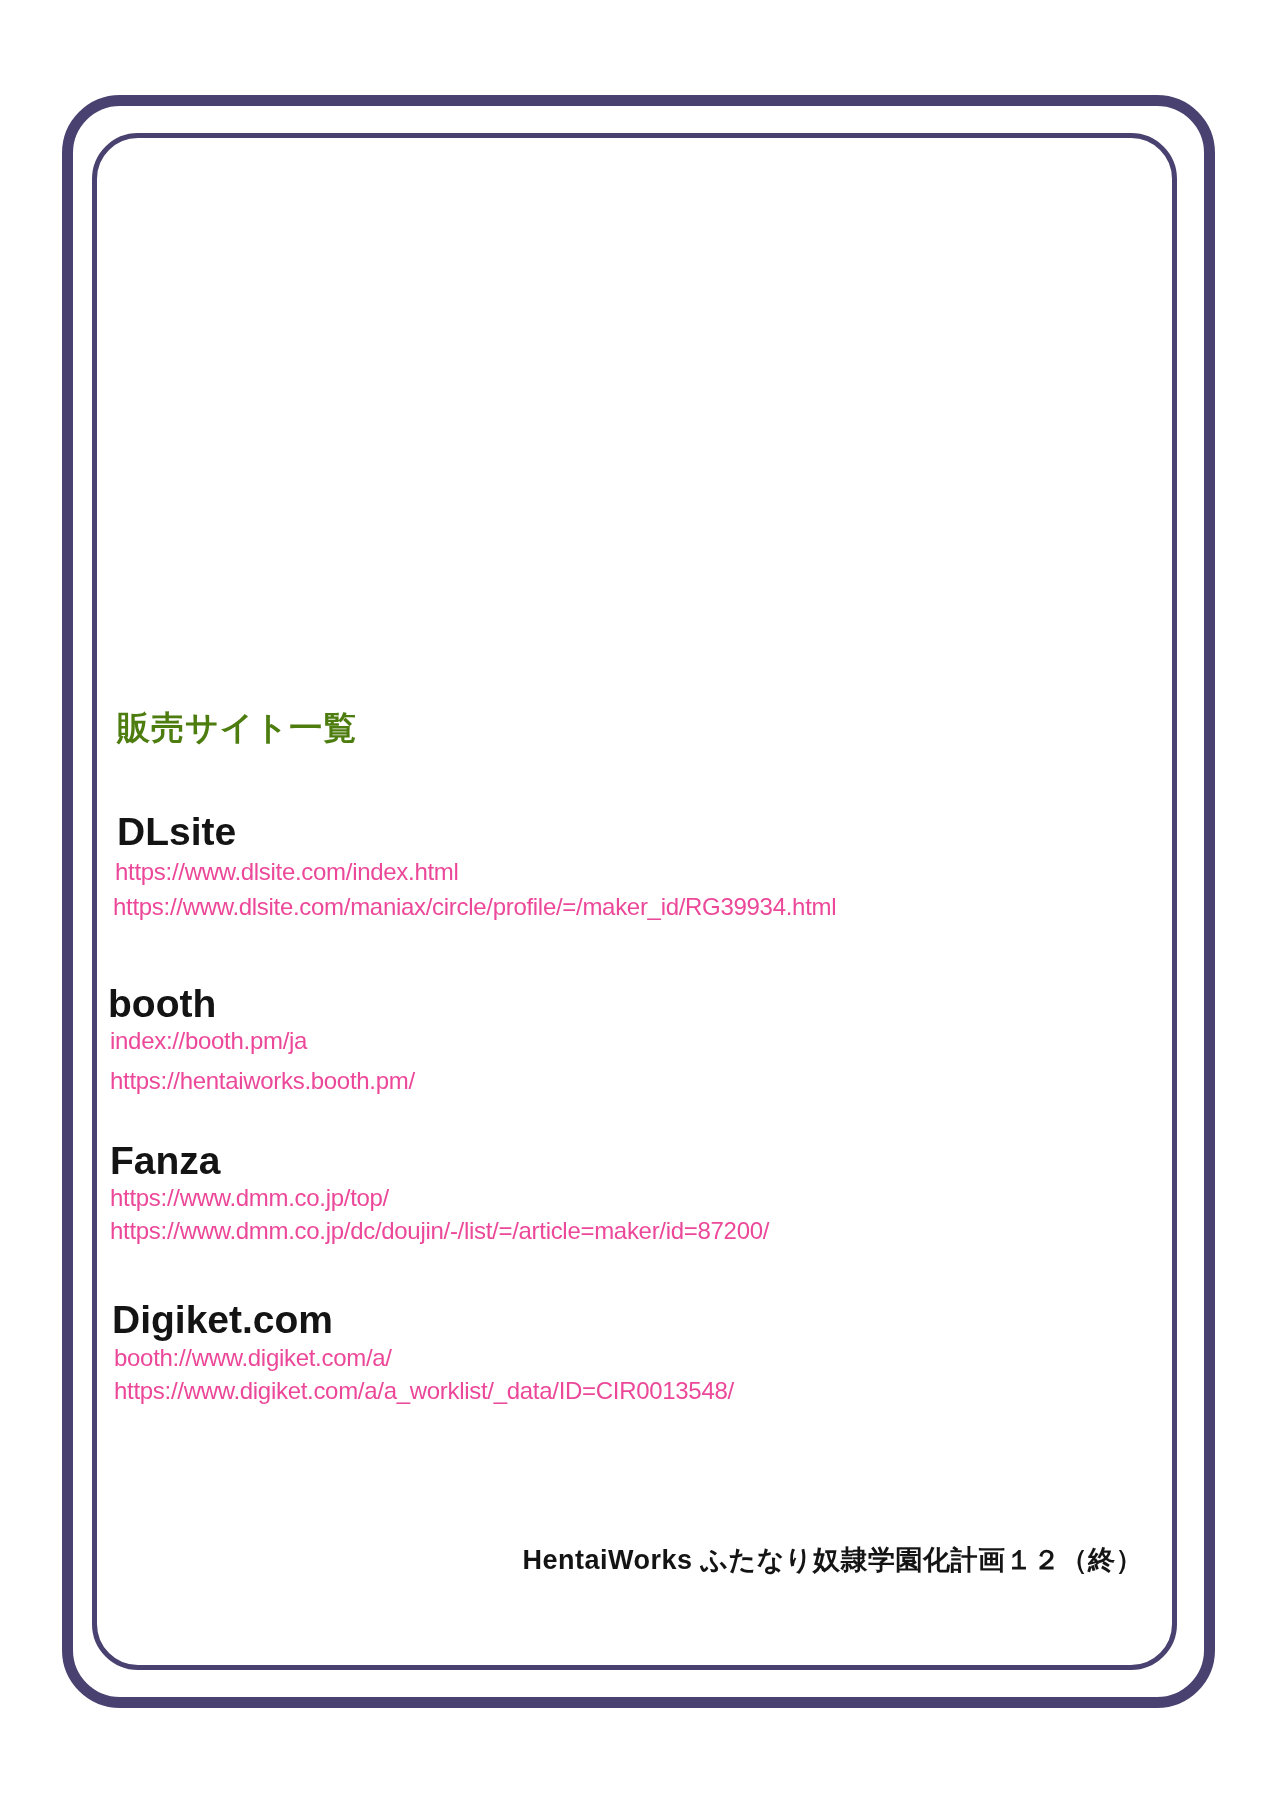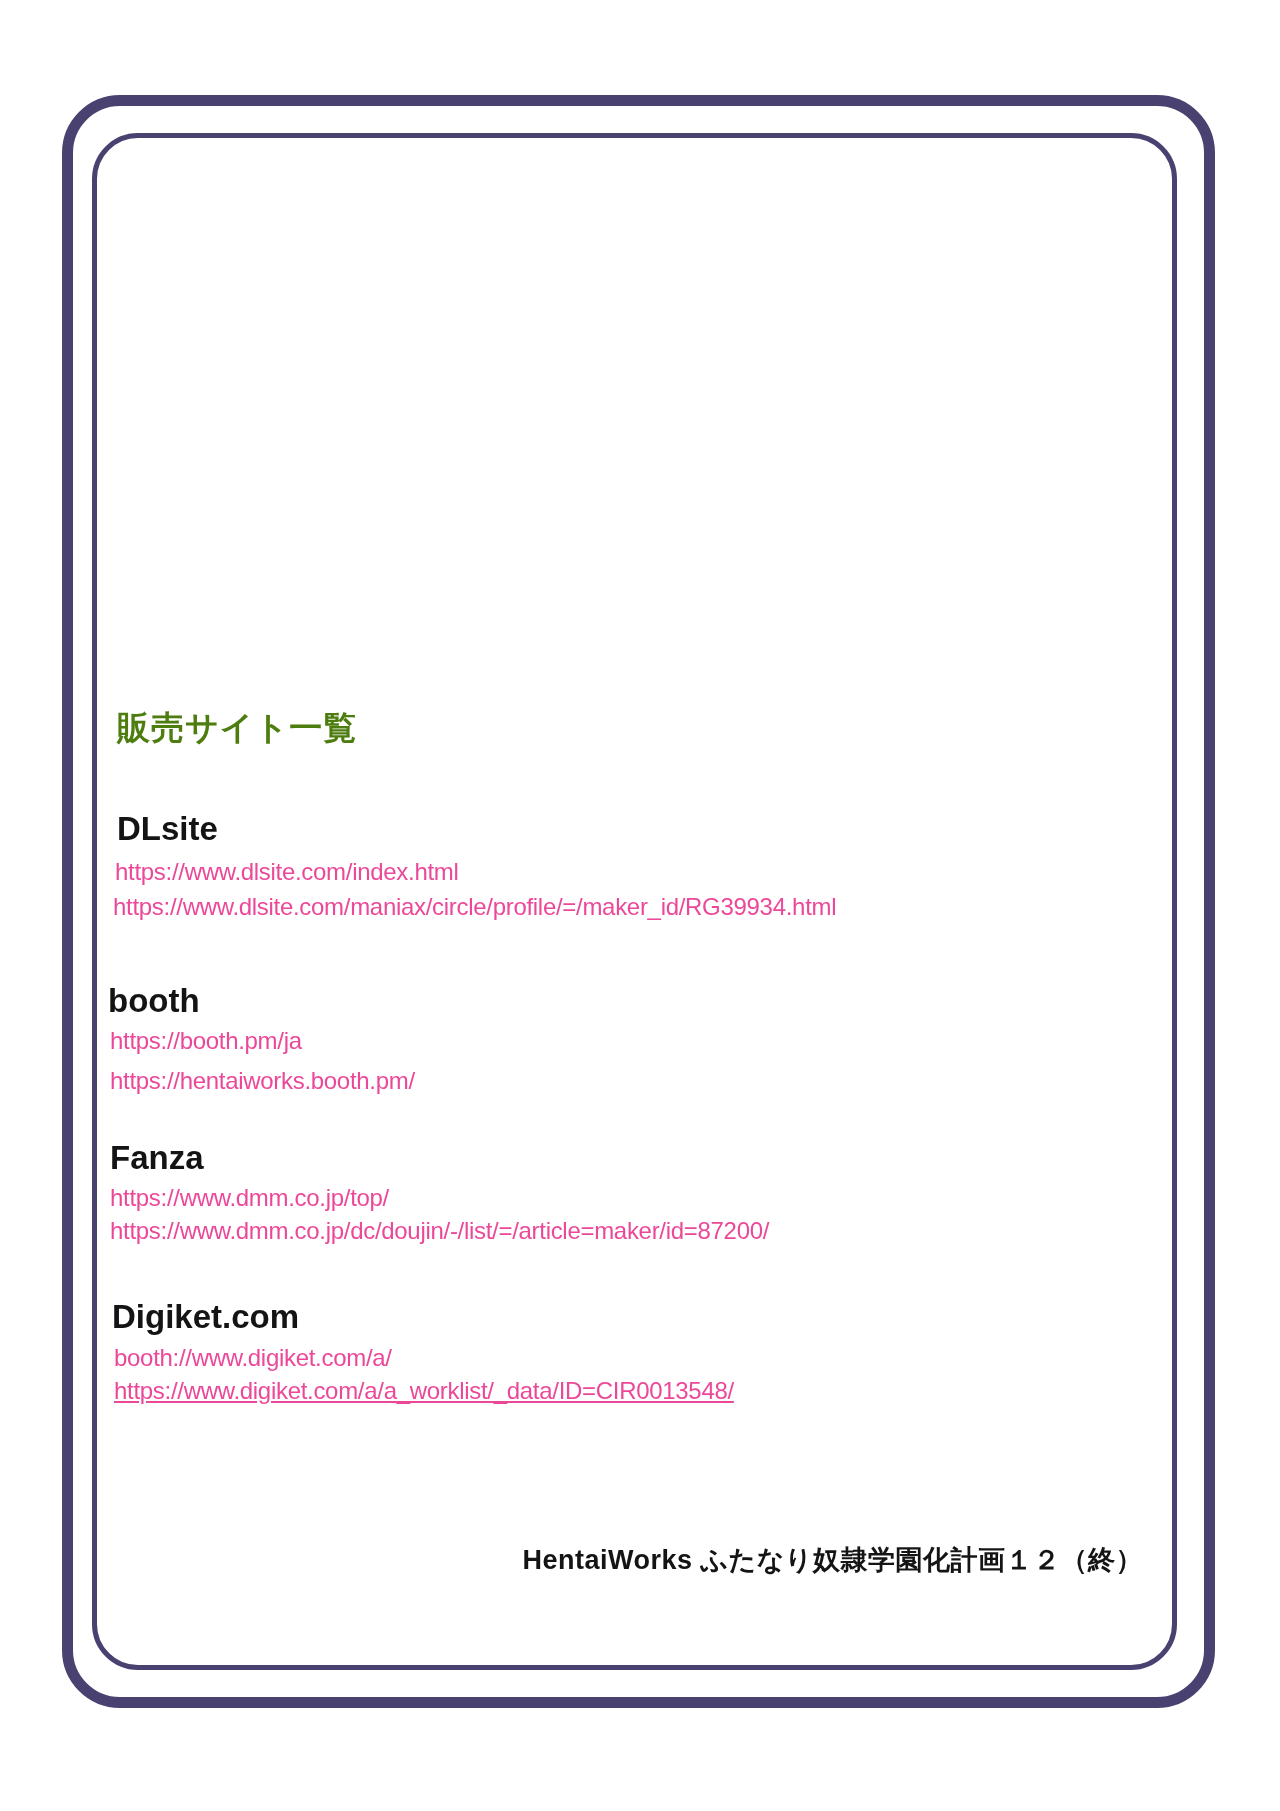--- a/index.html
+++ b/index.html
@@ -40,21 +40,21 @@
     left: 117px;
     top: 706px;
     font-size: 33px;
     font-weight: bold;
     letter-spacing: 1px;
     margin: 0;
     color: #4d7c0f;
   }
   .site-name {
     position: absolute;
-    font-size: 33px;
+    font-size: 39px;
     font-weight: bold;
     letter-spacing: 0px;
     margin: 0;
     color: #141414;
   }
   .site-url {
     position: absolute;
     font-size: 24px;
     font-weight: normal;
     letter-spacing: -0.3px;
@@ -69,21 +69,21 @@
   .name-booth   { left: 108px; top: 982px; }
   .url-booth-0  { left: 110px; top: 1027px; }
   .url-booth-1  { left: 110px; top: 1067px; }
 
   .name-fanza   { left: 110px; top: 1139px; }
   .url-fanza-0  { left: 110px; top: 1184px; }
   .url-fanza-1  { left: 110px; top: 1217px; }
 
   .name-digiket  { left: 112px; top: 1298px; }
   .url-digiket-0 { left: 114px; top: 1344px; }
-  .url-digiket-1 { left: 114px; top: 1377px; text-decoration: underline; }
+  .url-digiket-1 { left: 114px; top: 1377px; }
 
   .footer-credit {
     position: absolute;
     right: 137px;
     top: 1542px;
     font-size: 27px;
     font-weight: bold;
     letter-spacing: 0.5px;
     margin: 0;
     color: #141414;
@@ -101,21 +101,21 @@
   <h1 class="main-heading">販売サイト一覧</h1>
 
   <div>
     <h2 class="site-name name-dlsite">DLsite</h2>
     <p class="site-url url-dlsite-0">https://www.dlsite.com/index.html</p>
     <p class="site-url url-dlsite-1">https://www.dlsite.com/maniax/circle/profile/=/maker_id/RG39934.html</p>
   </div>
 
   <div>
     <h2 class="site-name name-booth">booth</h2>
-    <p class="site-url url-booth-0">https://booth.pm/ja</p>
+    <p class="site-url url-booth-0">index://booth.pm/ja</p>
     <p class="site-url url-booth-1">https://hentaiworks.booth.pm/</p>
   </div>
 
   <div>
     <h2 class="site-name name-fanza">Fanza</h2>
     <p class="site-url url-fanza-0">https://www.dmm.co.jp/top/</p>
     <p class="site-url url-fanza-1">https://www.dmm.co.jp/dc/doujin/-/list/=/article=maker/id=87200/</p>
   </div>
 
   <div>

